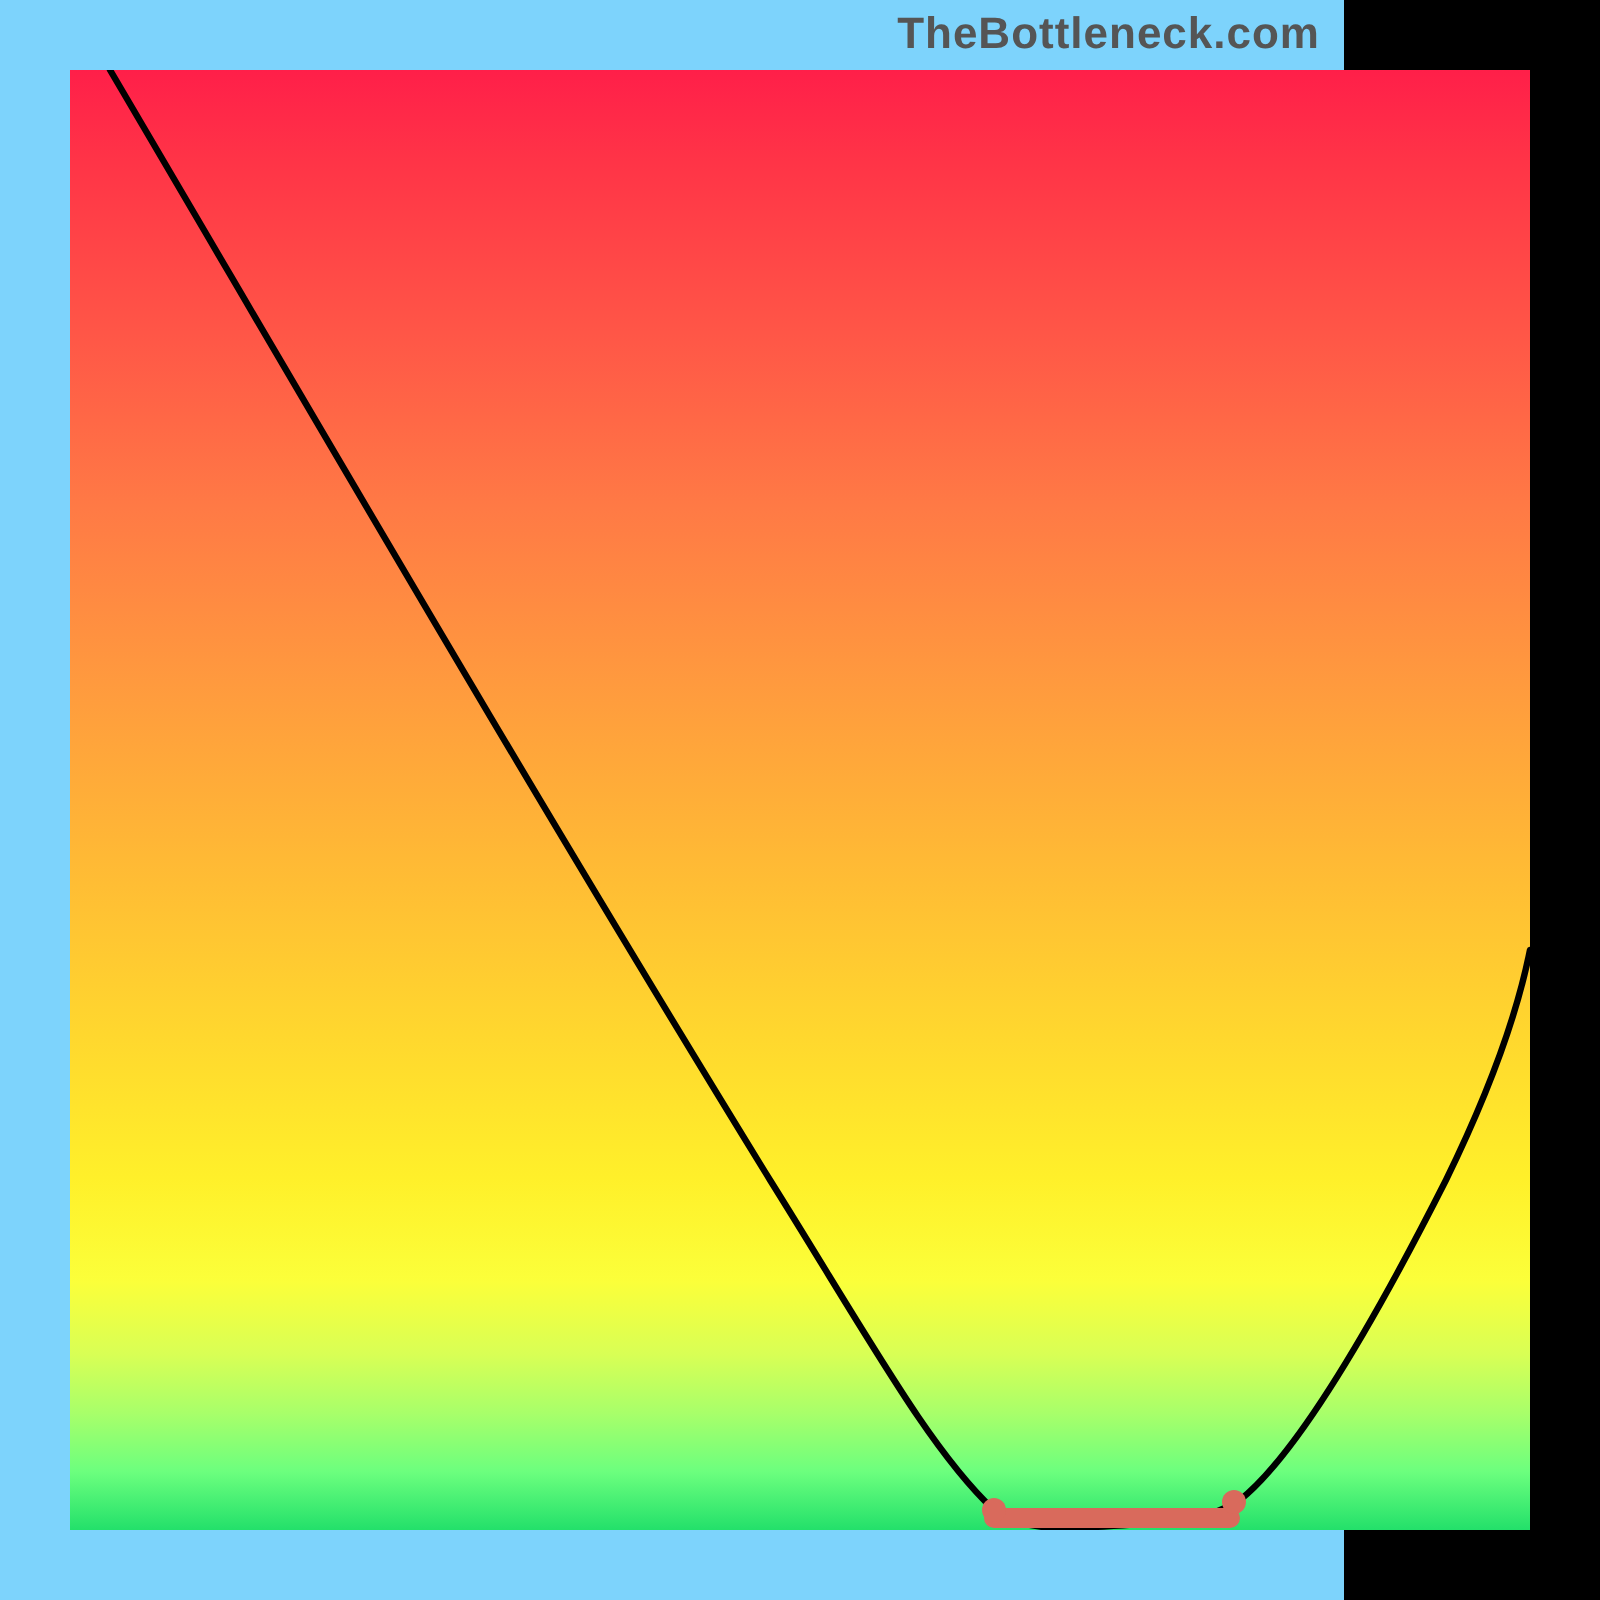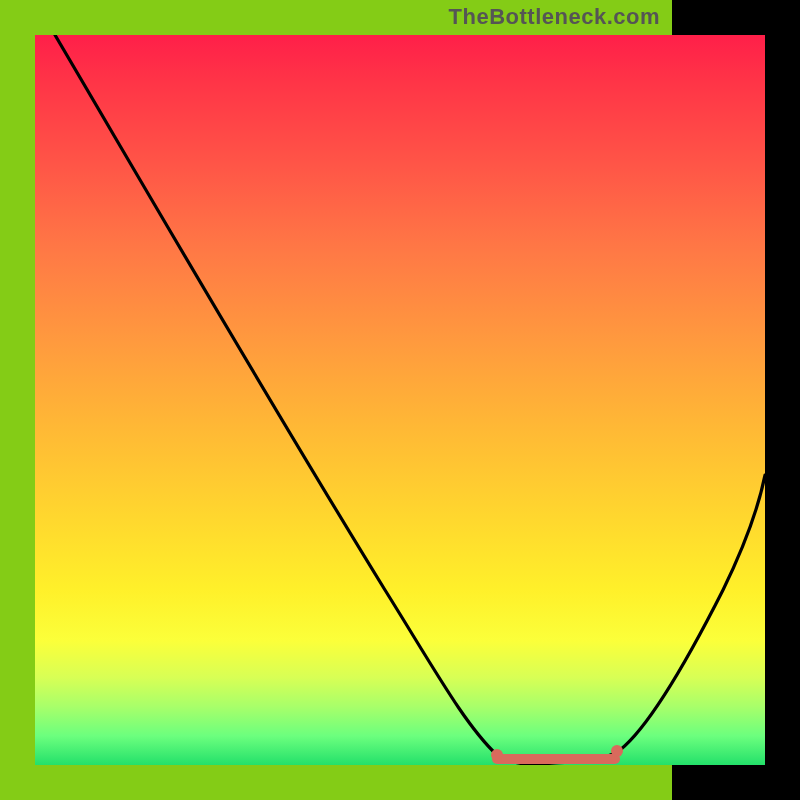--- a/index.html
+++ b/index.html
@@ -8,21 +8,21 @@
     width: 800px;
     height: 800px;
     background: #000;
     overflow: hidden;
     font-family: Arial, Helvetica, sans-serif;
   }
   .frame {
     position: relative;
     width: 672px;
     height: 800px;
-    background: #84cc16;
+    background: #7dd3fc;
   }
   .watermark {
     position: absolute;
     top: 4px;
     right: 12px;
     color: #555;
     font-size: 22px;
     font-weight: 600;
     letter-spacing: 0.5px;
     user-select: none;

